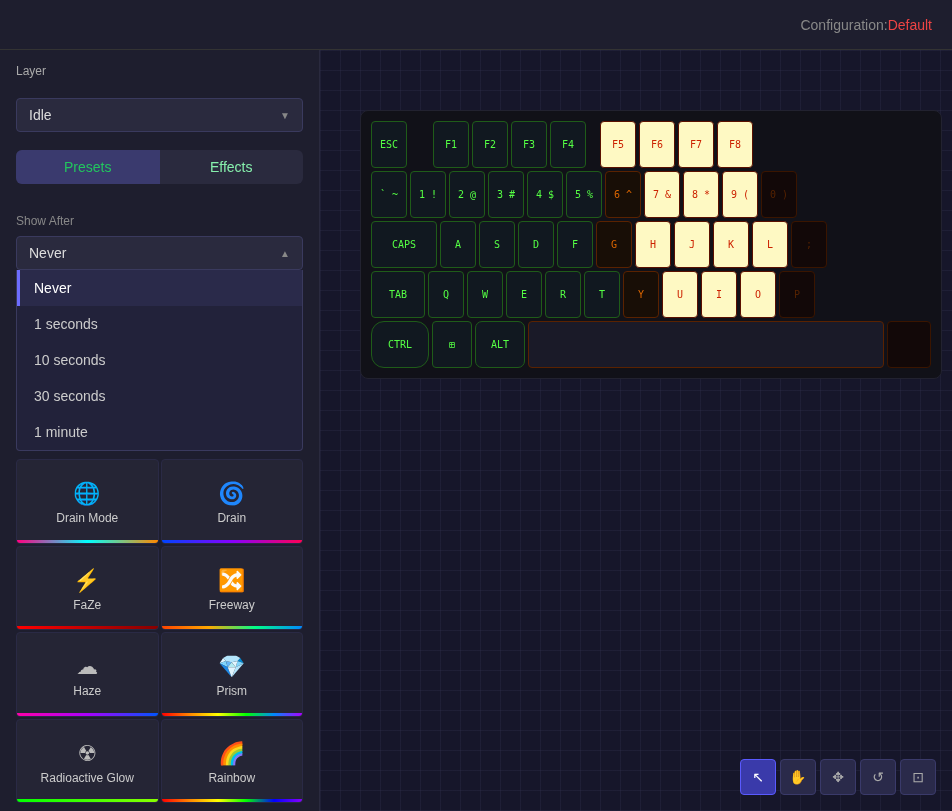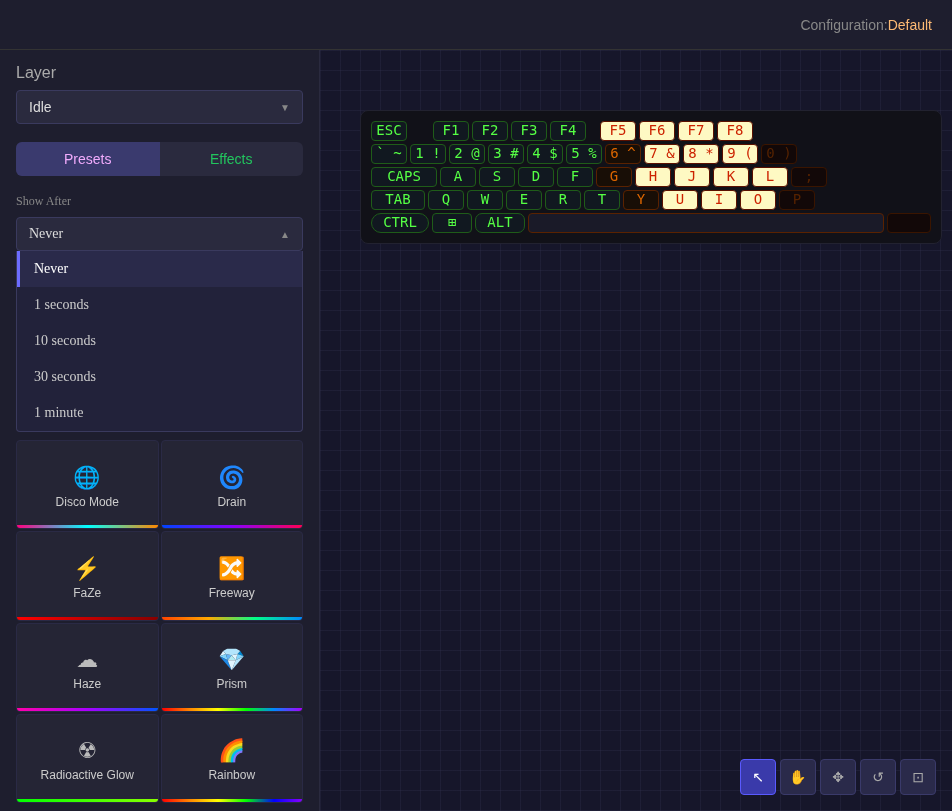--- a/index.html
+++ b/index.html
@@ -23,21 +23,21 @@
       align-items: center;
       justify-content: flex-end;
       min-height: 50px;
     }
     .config-label {
       color: #888;
       font-size: 14px;
       margin-right: 0;
     }
     .config-value {
-      color: #fdba74;
+      color: #ef4444;
       font-size: 14px;
       font-weight: 500;
     }
 
     
     .main-content {
       display: flex;
       flex: 1;
       overflow: hidden;
     }
@@ -50,23 +50,23 @@
       border-right: 1px solid #2a2a3e;
       display: flex;
       flex-direction: column;
       overflow: hidden;
     }
 
     .layer-section {
       padding: 14px 16px 10px;
     }
     .layer-label {
-      font-size: 16px;
+      font-size: 12px;
       color: #aaa;
-      margin-bottom: 8px;
+      margin-bottom: 20px;
     }
     .layer-select {
       width: 100%;
       background: #2a2a3e;
       border: 1px solid #3a3a5e;
       border-radius: 4px;
       color: #ddd;
       padding: 8px 12px;
       font-size: 14px;
       display: flex;
@@ -86,32 +86,31 @@
       border-radius: 6px;
       overflow: hidden;
       background: #2a2a3e;
     }
     .tab {
       flex: 1;
       padding: 9px 0;
       text-align: center;
       font-size: 14px;
       cursor: pointer;
-      color: #22c55e;
+      color: #86efac;
     }
     .tab.active {
       background: #3a3a6e;
-      color: #f0abfc;
+      color: #22c55e;
       font-weight: 500;
     }
 
     
     .show-after-section {
-      padding: 18px 16px 0;
-      font-family: Liberation Serif, serif;
+      padding: 30px 16px 0;
     }
     .section-label {
       font-size: 12px;
       color: #888;
       margin-bottom: 8px;
       text-transform: none;
     }
 
     .dropdown-container {
       position: relative;
@@ -240,23 +239,23 @@
       gap: 3px;
     }
 
     .key {
       background: #1a1a28;
       border: 1px solid #2a2a3a;
       border-radius: 4px;
       display: flex;
       align-items: center;
       justify-content: center;
-      font-size: 14px;
+      font-size: 10px;
       color: #55ff44;
-      height: 20px;
+      height: 47px;
       min-width: 36px;
       flex-shrink: 0;
       text-align: center;
       line-height: 1.1;
       padding: 2px;
       font-family: monospace;
       position: relative;
     }
 
     
@@ -338,21 +337,21 @@
             <div class="dropdown-item">10 seconds</div>
             <div class="dropdown-item">30 seconds</div>
             <div class="dropdown-item">1 minute</div>
           </div>
       </div>
     </div>
 
     <div class="presets-grid" id="presets-grid">
     <div class="preset-item">
     <div class="preset-icon">🌐</div>
-    <div class="preset-name">Disco Mode</div>
+    <div class="preset-name">Drain Mode</div>
     <div class="preset-bar bar-disco"></div>
   </div>
         <div class="preset-item">
     <div class="preset-icon">🌀</div>
     <div class="preset-name">Drain</div>
     <div class="preset-bar bar-drain"></div>
   </div>
         <div class="preset-item">
     <div class="preset-icon">⚡</div>
     <div class="preset-name">FaZe</div>

